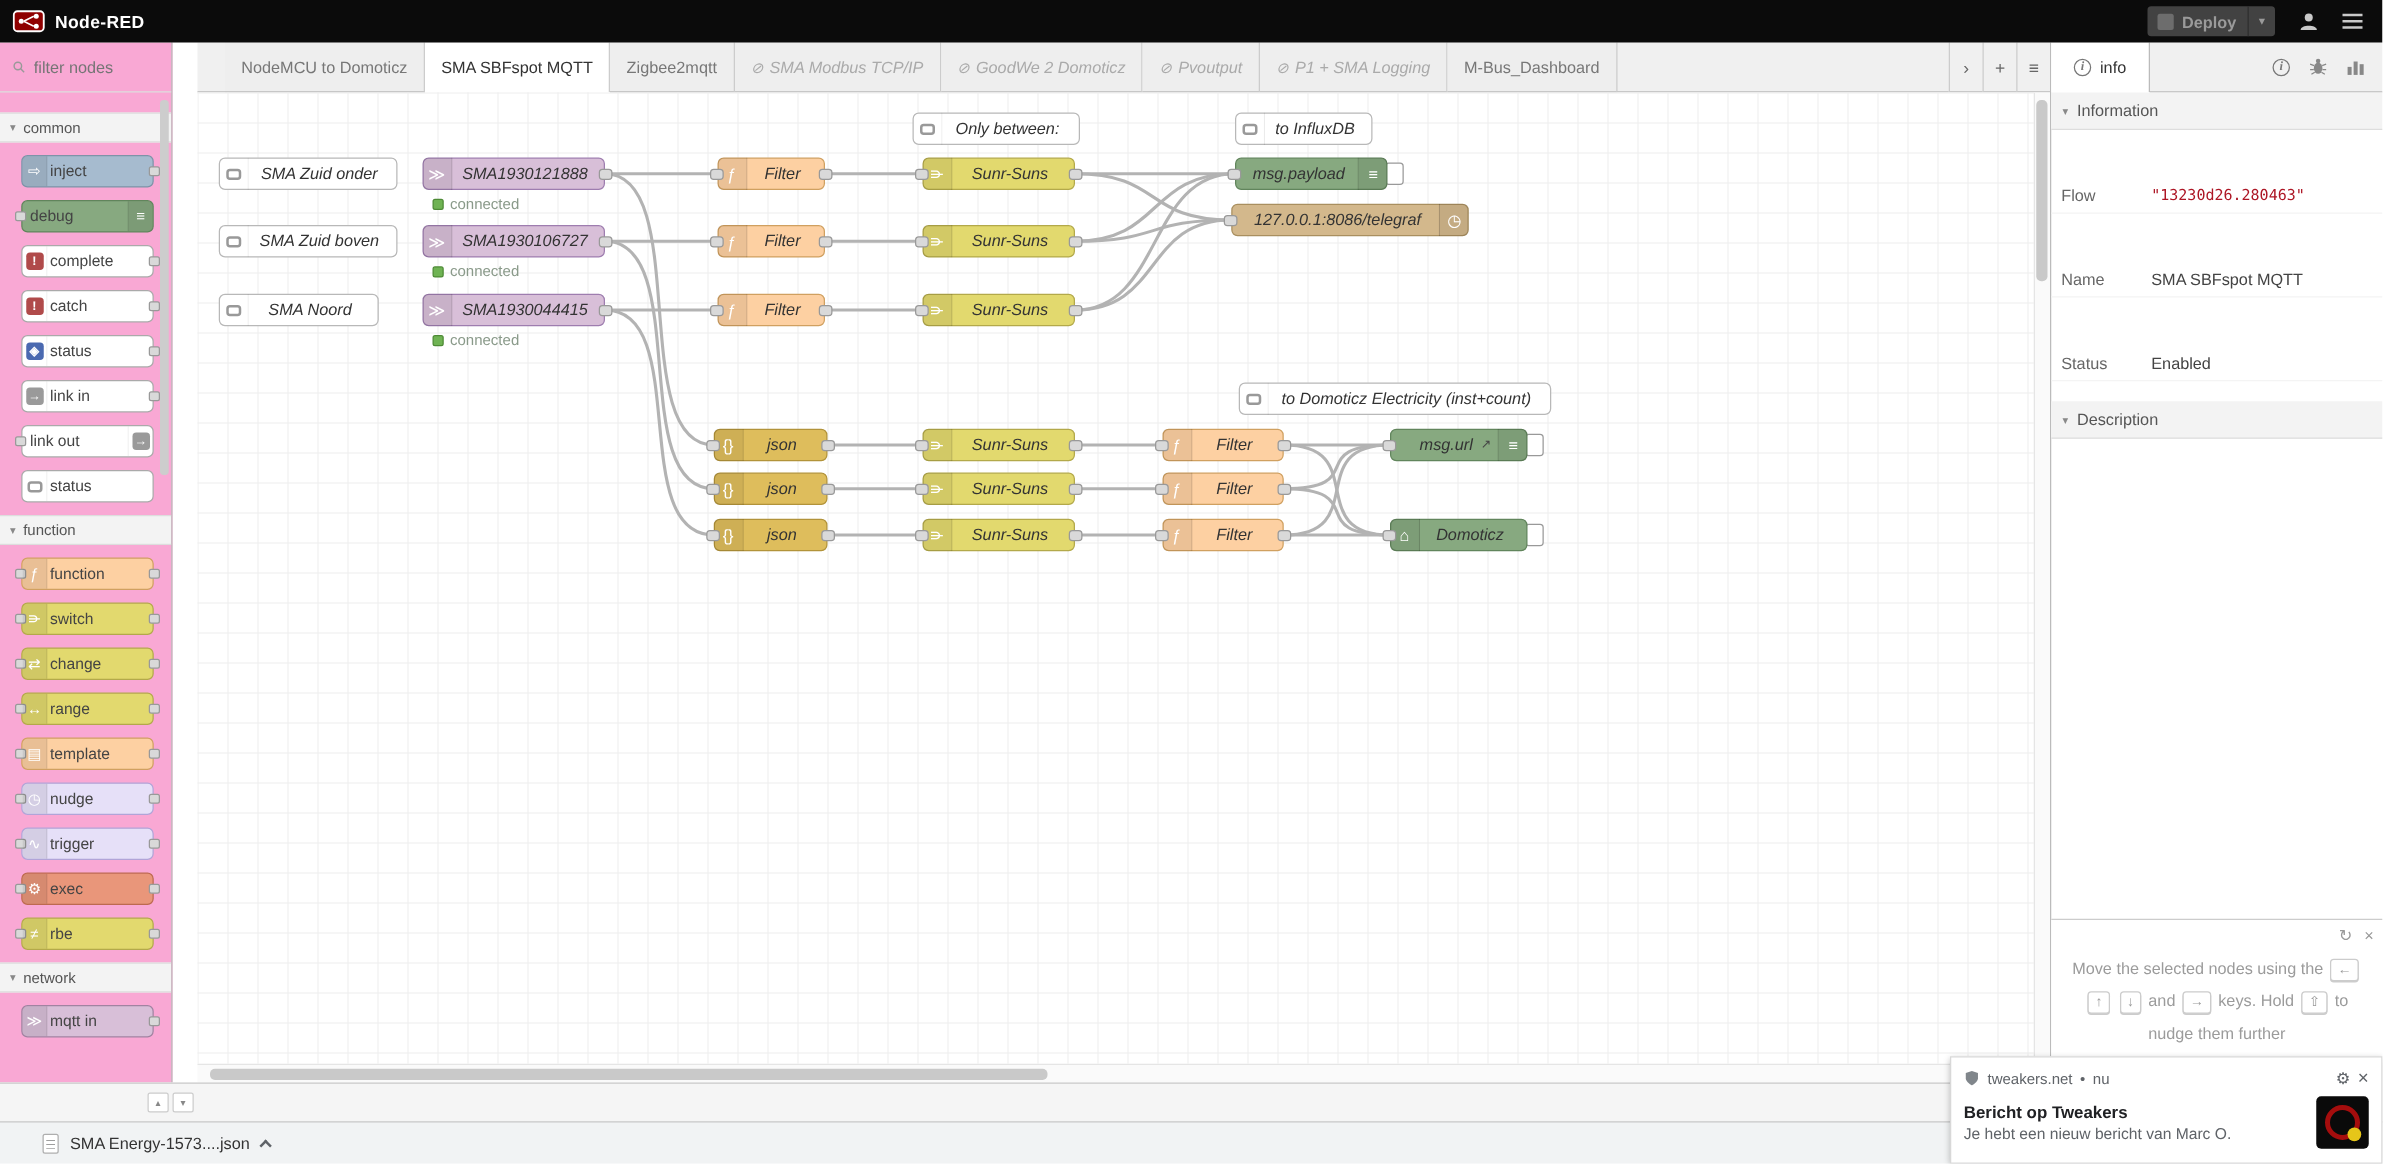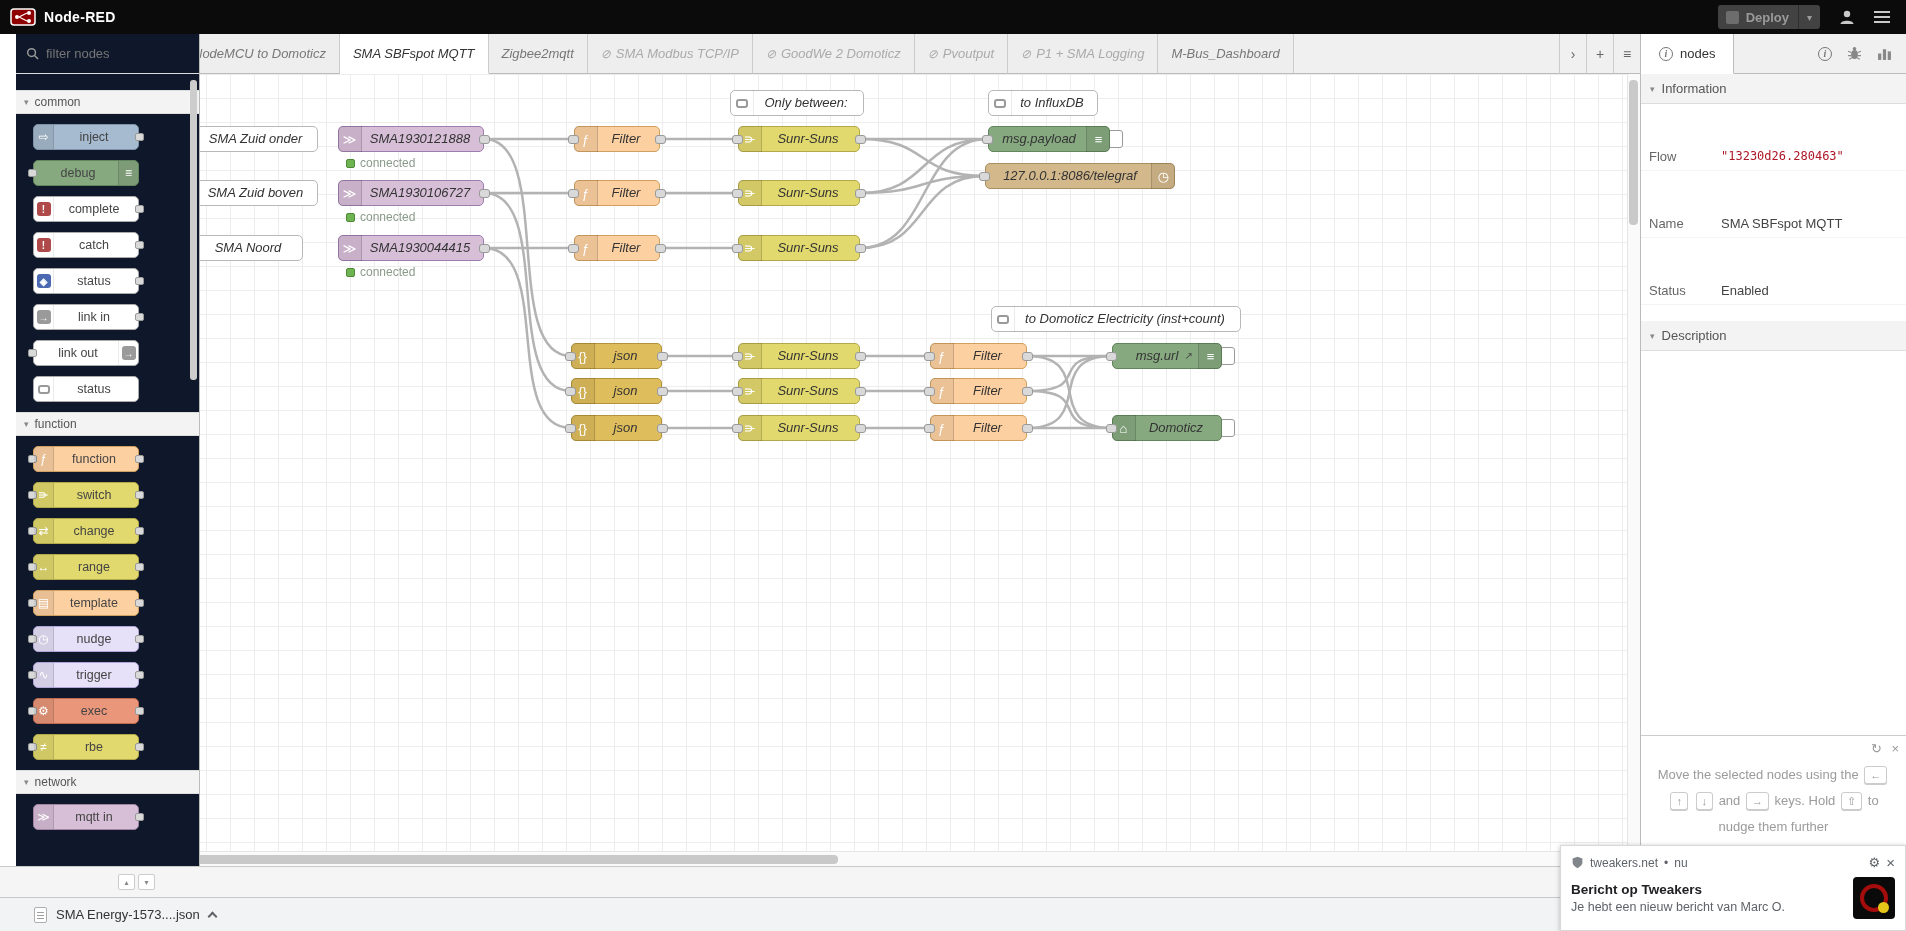--- a/index.html
+++ b/index.html
@@ -14,45 +14,45 @@
   .deploy { display:flex; align-items:center; height:24px; background:#424242; border-radius:3px; padding:0 0 0 8px; color:#9a9a9a; font-size:13px; cursor:default; }
   .dicon { width:13px; height:13px; background:#6d6d6d; border-radius:2px; margin-right:7px; }
   .dlabel { padding-right:9px;font-weight:bold; }
   .dsep { width:1px; height:24px; background:#2e2e2e; }
   .dcaret { padding:0 8px; font-size:10px; color:#9a9a9a; }
   .usr, .ham { display:flex; align-items:center; cursor:pointer; }
   .bars { width:16px; height:12px; border-top:2px solid #c9c9c9; border-bottom:2px solid #c9c9c9; position:relative; }
   .bars::after { content:""; position:absolute; left:0; right:0; top:3px; height:2px; background:#c9c9c9; }
 
   
-  .palette-col { position:absolute; left:16px; top:34px; width:184px; height:832px; background:#0f172a; border-right:1px solid #bbb; z-index:5; }
+  .palette-col { position:absolute; left:0; top:34px; width:138px; height:832px; background:#f9a8d4; border-right:1px solid #bbb; z-index:5; }
   .pal-search { height:40px; border-bottom:1px solid #ddd; display:flex; align-items:center; padding-left:10px; gap:7px; }
   .pal-search input { border:none; outline:none; font-size:13px; color:#666; width:110px; font-family:"Liberation Sans", sans-serif; background:transparent; }
   .pal-list { position:relative; height:792px; overflow:hidden; padding-top:6px; }
   .pcat { height:24px; background:#f3f3f3; border-top:1px solid #ddd; border-bottom:1px solid #ddd; display:flex; align-items:center; gap:6px; padding-left:8px; font-size:12px; color:#555; margin-top:10px; cursor:pointer; }
   .pcat .tri { font-size:9px; color:#888; }
   .pnode { position:relative; width:106px; height:26px; border:1px solid; border-radius:5px; margin:10px 0 10px 17px; cursor:grab; }
   .pic { position:absolute; top:0; bottom:0; width:20px; display:flex; align-items:center; justify-content:center; color:#fff; font-size:12px; }
   .icl { left:0; background:rgba(0,0,0,.08); border-right:1px solid rgba(0,0,0,.12); border-radius:4px 0 0 4px; }
   .icr { right:0; background:rgba(0,0,0,.08); border-left:1px solid rgba(0,0,0,.12); border-radius:0 4px 4px 0; }
   .pic.plain { background:transparent; border-color:rgba(0,0,0,.08); }
   .gbox { width:14px; height:14px; border-radius:3px; color:#fff; font-size:10px; font-weight:bold; display:flex; align-items:center; justify-content:center; }
-  .plb { position:absolute; left:22px; right:6px; top:0; line-height:24px; font-size:12.5px; color:#444; text-align:center; white-space:nowrap; overflow:hidden; }
+  .plb { position:absolute; left:22px; right:6px; top:0; line-height:24px; font-size:12.5px; color:#444; text-align:left; white-space:nowrap; overflow:hidden; }
   .plb.lbr { left:6px; right:22px; }
   .pp { position:absolute; width:9px; height:8px; background:#d9d9d9; border:1px solid #999; border-radius:2px; top:8px; }
   .ppl { left:-6px; } .ppr { right:-6px; }
   .rot { display:inline-block; transform:rotate(90deg); }
   .bubble { width:12px; height:9px; border:2px solid #999; border-radius:3px; display:inline-block; }
   .pal-thumb { position:absolute; right:2px; top:46px; width:7px; height:300px; background:#cdcdcd; border-radius:3px; }
 
   
   .center-col { position:absolute; left:158px; top:34px; width:1482px; height:832px; background:#fff; }
   .tabbar { height:40px; background:#f0f0f0; display:flex; align-items:stretch; }
   .tabs { display:flex; align-items:stretch; padding-left:22px; border-bottom:1px solid #bbb; }
-  .wtab { display:flex; align-items:center; padding:0 13px; border-right:1px solid #ccc; font-size:13px; color:#777; background:#eee; border-bottom:1px solid #bbb; margin-bottom:-1px; cursor:pointer; white-space:nowrap;font-style:italic; }
+  .wtab { display:flex; align-items:center; padding:0 13px; border-right:1px solid #ccc; font-size:13px; color:#777; background:#eee; border-bottom:1px solid #bbb; margin-bottom:-1px; cursor:pointer; white-space:nowrap; }
   .wtab.active { background:#fff; color:#333; border-bottom:1px solid #fff; }
   .wtab.disabled { color:#aaa; font-style:italic; }
   .wtab .dis { margin-right:5px; font-size:12px; color:#aaa; }
   .tb-fill { flex:1; border-bottom:1px solid #bbb; }
   .tb-btn { width:27px; display:flex; align-items:center; justify-content:center; border-left:1px solid #ccc; border-bottom:1px solid #bbb; color:#666; font-size:14px; cursor:pointer; background:#f0f0f0; }
 
   
   .canvas { position:relative; width:1482px; height:777px; overflow:hidden; background-color:#fff;
     background-image:linear-gradient(#ededed 1px, transparent 1px), linear-gradient(90deg, #ededed 1px, transparent 1px);
     background-size:24px 24px;padding-left:19px; }
@@ -616,21 +616,21 @@
     <div class="pf-btns">
       <span class="pf-btn">▴</span>
       <span class="pf-btn">▾</span>
     </div>
   </div>
 
   <div class="sidebar">
     <div class="sb-tabbar">
       <div class="sb-tab">
         <span class="icirc">i</span>
-        <span>nodes</span>
+        <span>info</span>
       </div>
       <div class="sb-icons">
         <span class="icirc">i</span>
         <svg width="15" height="15" viewBox="0 0 14 14">
             <ellipse cx="7" cy="8" rx="3.2" ry="4.2" fill="#888"></ellipse>
             <circle cx="7" cy="2.6" r="1.7" fill="#888"></circle>
             <path d="M1 5 L4 6 M1 9 L3.8 9 M2 12.5 L4.5 11 M13 5 L10 6 M13 9 L10.2 9 M12 12.5 L9.5 11" stroke="#888" stroke-width="1" fill="none"></path>
           </svg>
         <svg width="15" height="15" viewBox="0 0 14 14">
             <rect x="1" y="7" width="3" height="6" fill="#888"></rect>

